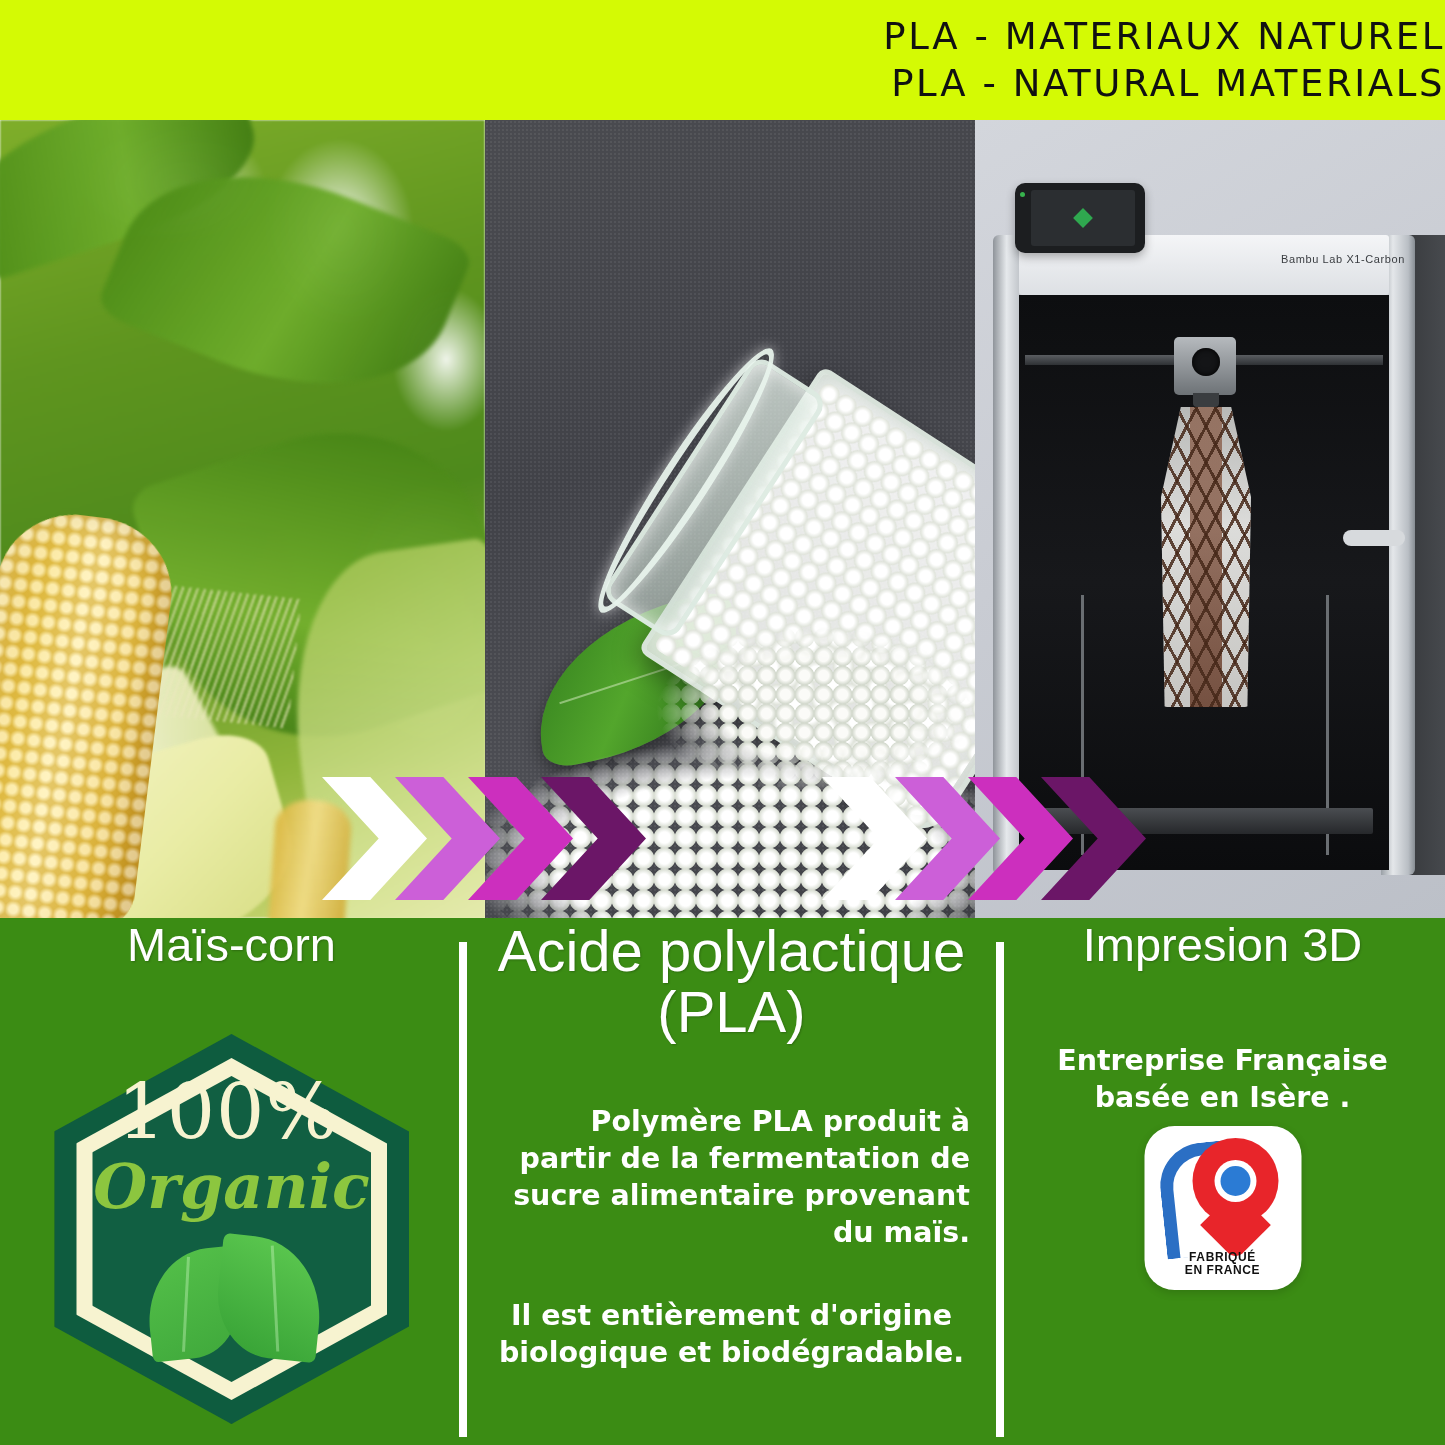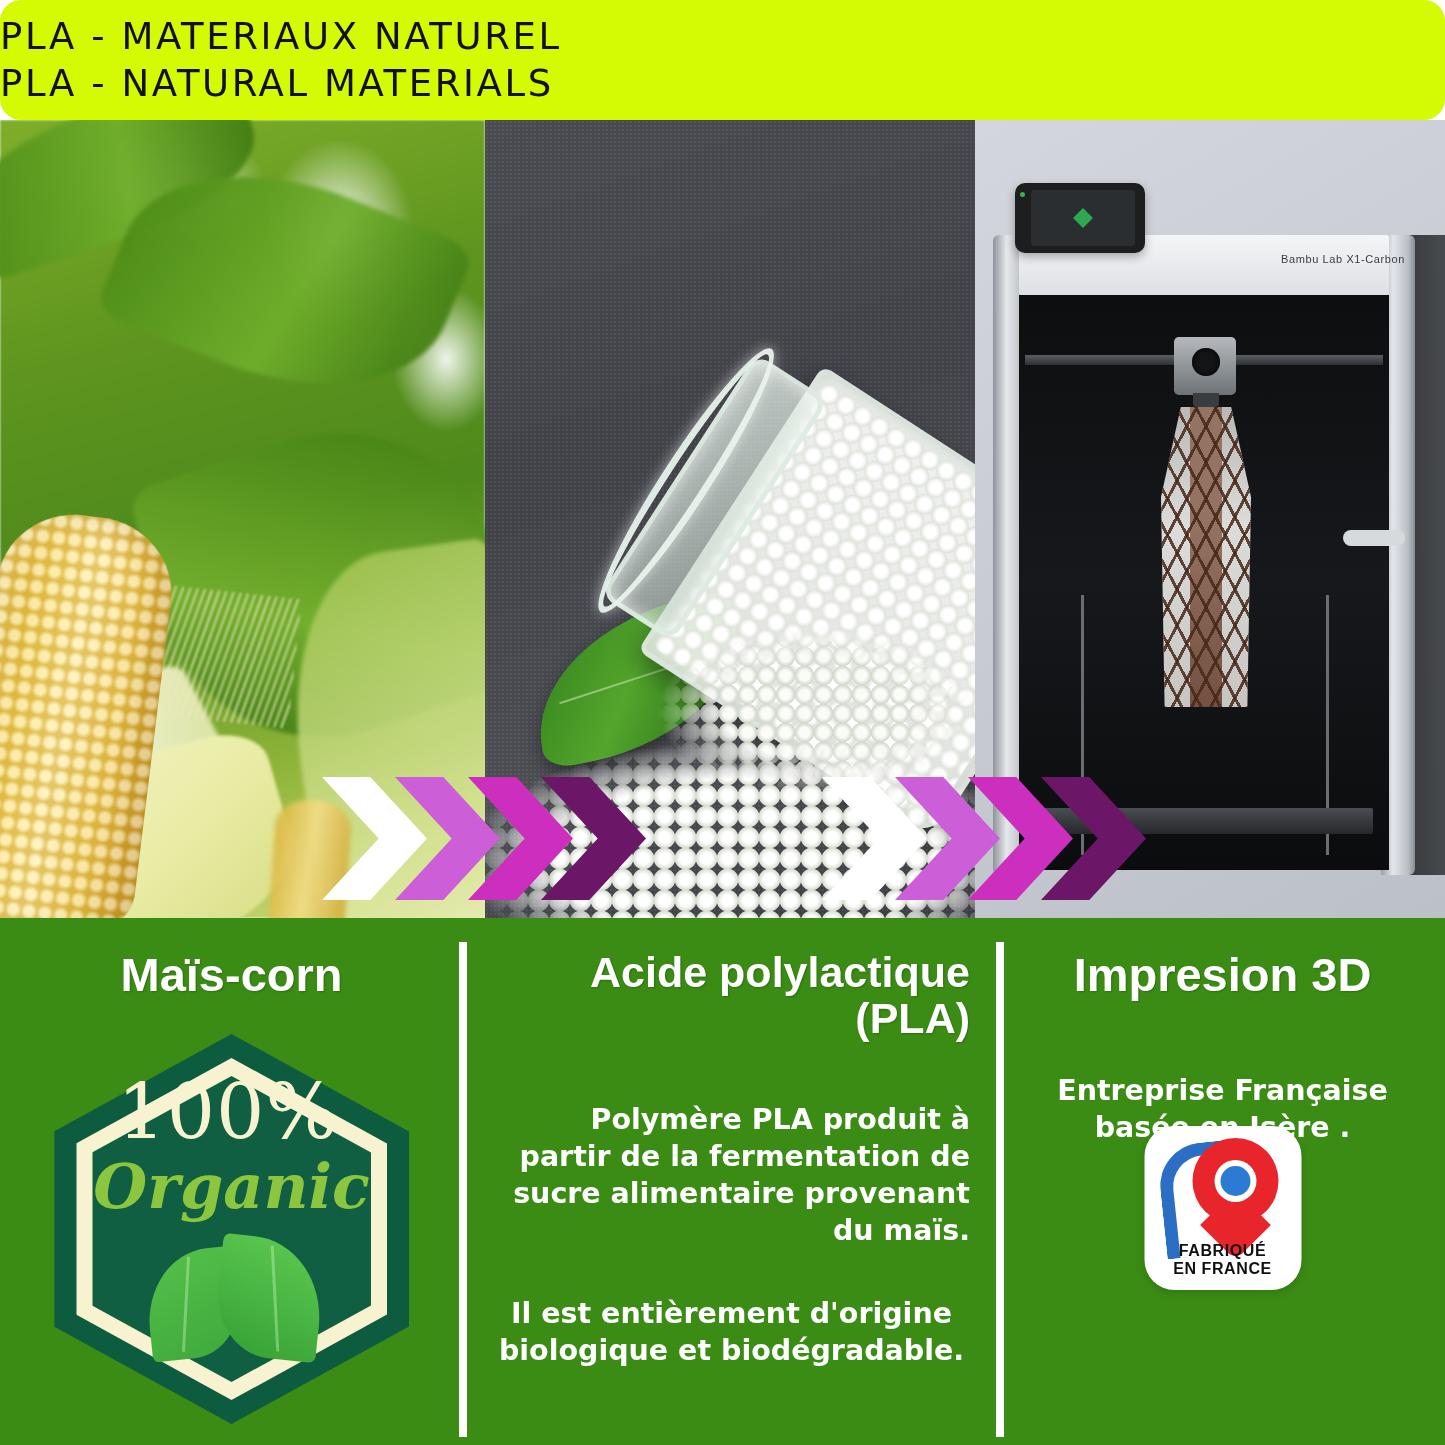--- a/index.html
+++ b/index.html
@@ -3,21 +3,21 @@
 <meta charset="utf-8">
 <style>
   html,body{margin:0;padding:0;background:#fff;}
   body{width:1445px;height:1445px;font-family:"Liberation Sans",sans-serif;overflow:hidden;}
   .page{position:relative;width:1445px;height:1445px;overflow:hidden;}
 
   
   .header{
     position:absolute;left:0;top:0;width:1445px;height:120px;
     background:#D4FA04;
-    display:flex;flex-direction:column;align-items:flex-start;justify-content:center;border-radius:21px;
+    display:flex;flex-direction:column;align-items:flex-end;justify-content:center;
   }
   .header-line{
     color:#111;font-family:"DejaVu Sans","Liberation Sans",sans-serif;
     font-size:37px;letter-spacing:2.6px;line-height:1.28;font-weight:400;
     white-space:nowrap;
   }
 
   
   .strip{position:absolute;left:0;top:120px;width:1445px;height:798px;display:flex;overflow:hidden;}
   .panel{position:relative;height:100%;overflow:hidden;}
@@ -155,27 +155,27 @@
   .bottom{position:absolute;left:0;top:918px;width:1445px;height:527px;background:#3B8C14;}
   .cols{position:absolute;inset:0;display:flex;}
   .col{position:relative;box-sizing:border-box;}
   .col-1{width:463px;padding:0 16px;}
   .col-2{width:537px;padding:0 30px;}
   .col-3{width:445px;padding:0 26px;}
   .divider{position:absolute;top:24px;width:8px;height:495px;background:#fff;}
   .divider.d1{left:459px;}
   .divider.d2{left:996px;}
   .col-title{
-    color:#fff;font-weight:bold;text-align:center;line-height:1.06;
+    color:#fff;font-weight:normal;text-align:center;line-height:1.06;
     font-family:"Liberation Sans",sans-serif;
     text-shadow:1px 1px 2px rgba(0,0,0,.22);
-    margin:0;padding-top:32px;
+    margin:0;padding-top:2px;
   }
   .col-1 .col-title{font-size:47px;}
-  .col-2 .col-title{font-size:43px;text-align:right;}
+  .col-2 .col-title{font-size:58px;}
   .col-3 .col-title{font-size:47px;}
   .col-body{
     color:#fff;font-weight:bold;text-align:center;
     font-family:"DejaVu Sans","Liberation Sans",sans-serif;
     font-size:28.5px;line-height:1.30;margin:0;
   }
   .col-2 .col-body.b1{margin-top:60px;text-align:right;}
   .col-2 .col-body.b2{margin-top:46px;}
   .col-3 .col-body{margin-top:72px;}
 
@@ -213,21 +213,21 @@
     border-left:13px solid #2B6FC4;border-top:13px solid #2B6FC4;
     border-radius:44px 0 0 0;transform:rotate(-6deg);}
   .fr-pin{position:absolute;left:48px;top:12px;width:86px;height:86px;border-radius:50% 50% 50% 50%;
     background:#E8252A;}
   .fr-pin:after{content:"";position:absolute;left:18px;top:62px;width:50px;height:50px;background:#E8252A;
     transform:rotate(45deg);border-radius:0 0 10px 0;}
   .fr-pin-hole{position:absolute;left:22px;top:22px;width:42px;height:42px;border-radius:50%;background:#fff;z-index:2;}
   .fr-pin-dot{position:absolute;left:28px;top:28px;width:30px;height:30px;border-radius:50%;background:#2B7BD4;z-index:3;}
   .fr-text{position:absolute;left:0;right:0;bottom:12px;text-align:center;
     color:#111;font-family:"Liberation Sans",sans-serif;font-weight:bold;
-    font-size:16px;line-height:1.14;letter-spacing:.6px;}
+    font-size:12px;line-height:1.14;letter-spacing:.6px;}
 </style>
 </head>
 <body>
 
 <div class="page">
 
   <div class="header">
     <div class="header-line">PLA - MATERIAUX NATUREL</div>
     <div class="header-line">PLA - NATURAL MATERIALS</div>
   </div>

